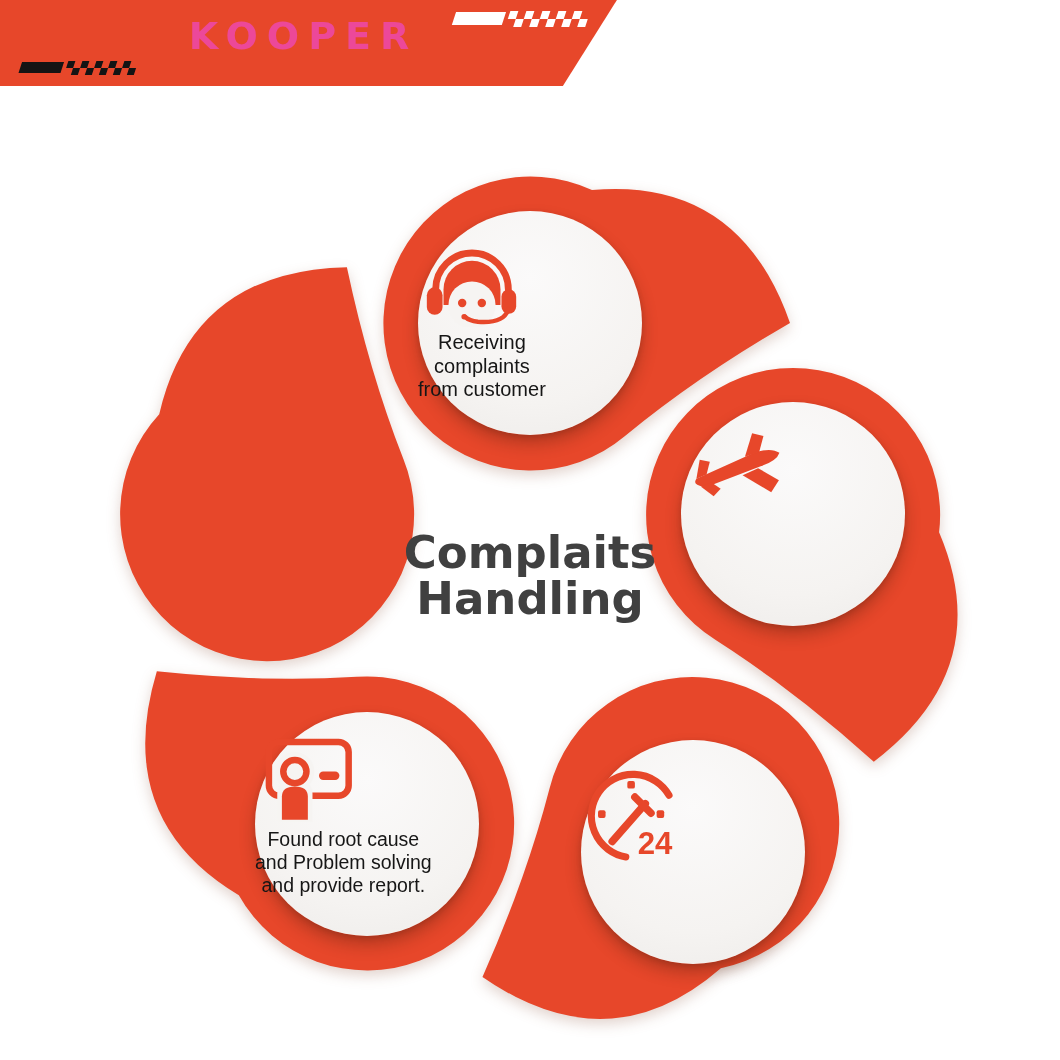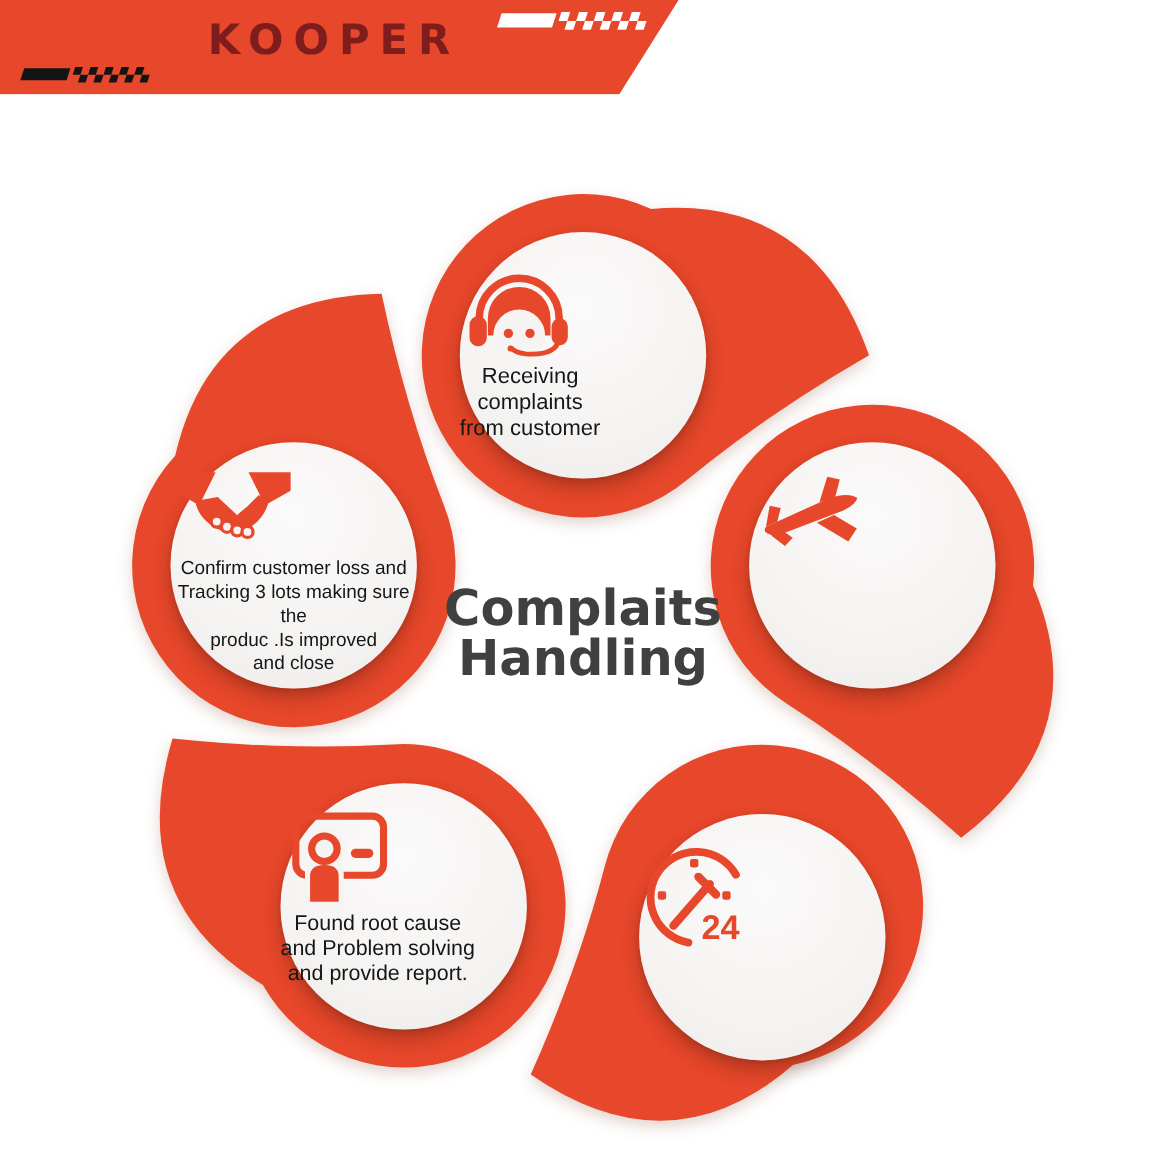--- a/index.html
+++ b/index.html
@@ -9,21 +9,21 @@
   }
   
   .banner{
     position:absolute;left:0;top:0;width:1060px;height:86px;
     background:var(--accent,#E7472A);
     clip-path:polygon(0 0,58.2% 0,53.1% 100%,0 100%);
   }
   .brand{
     position:absolute;left:168px;top:10px;width:262px;height:52px;
     display:flex;align-items:center;justify-content:center;
-    color:#7f1d1d;font-family:"DejaVu Sans",sans-serif;
+    color:#ec4899;font-family:"DejaVu Sans",sans-serif;
     font-weight:bold;font-size:38px;letter-spacing:9px;text-indent:9px;
   }
   .flag{position:absolute;}
   .flag-white{left:440px;top:6px;}
   .flag-black{left:10px;top:56px;}
   
   .flower{position:absolute;left:0;top:0;
     filter:drop-shadow(0 5px 7px rgba(120,50,25,.22));}
   .petal{fill:var(--accent,#E7472A);}
   
@@ -159,30 +159,14 @@
       <path class="ic-bgfill" d="M -31 46 L -31 16 Q -31 1 -12 1 Q 7 1 7 16 L 7 46 Z"></path>
       <circle class="ic-stroke" stroke-width="7" cx="-12" cy="-8" r="12.5"></circle>
       <path class="ic-fill" d="M -26 44 L -26 19 Q -26 8 -12 8 Q 2 8 2 19 L 2 44 Z"></path>
       <rect class="ic-fill" x="14" y="-8" width="22" height="9" rx="4.5"></rect>
     </svg>
     <div class="label">Found root cause
 and Problem solving
 and provide report.</div>
   </div>
 
-  <div class="node n-confirm">
-    <svg class="icon" width="112" height="82" viewBox="-60 -42 120 84">
-      <path class="ic-fill" d="M -57 -36 L -16 -36 L -32 -4 L -57 -18 Z"></path>
-      <path class="ic-fill" d="M 57 -36 L 16 -36 L 32 -4 L 57 -18 Z"></path>
-      <path class="ic-fill" d="M -36 -8 Q -32 12 -10 21 L 12 25 Q 20 23 16 16 L -14 -12 Z"></path>
-      <path class="ic-fill" d="M 36 -8 Q 30 14 6 24 L -4 20 Q 0 8 14 -2 L 26 -14 Z"></path>
-      <circle cx="-15" cy="12" r="5.4" fill="#f6f4f2" stroke="#E7472A" stroke-width="3.2"></circle>
-      <circle cx="-5" cy="17" r="5.4" fill="#f6f4f2" stroke="#E7472A" stroke-width="3.2"></circle>
-      <circle cx="5" cy="20.5" r="5.4" fill="#f6f4f2" stroke="#E7472A" stroke-width="3.2"></circle>
-      <circle cx="15" cy="22" r="5.4" fill="#f6f4f2" stroke="#E7472A" stroke-width="3.2"></circle>
-    </svg>
-    <div class="label">Confirm customer loss and
-Tracking 3 lots making sure the
-produc .Is improved
-and close</div>
-  </div>
 
 </div>
 
 </body></html>

